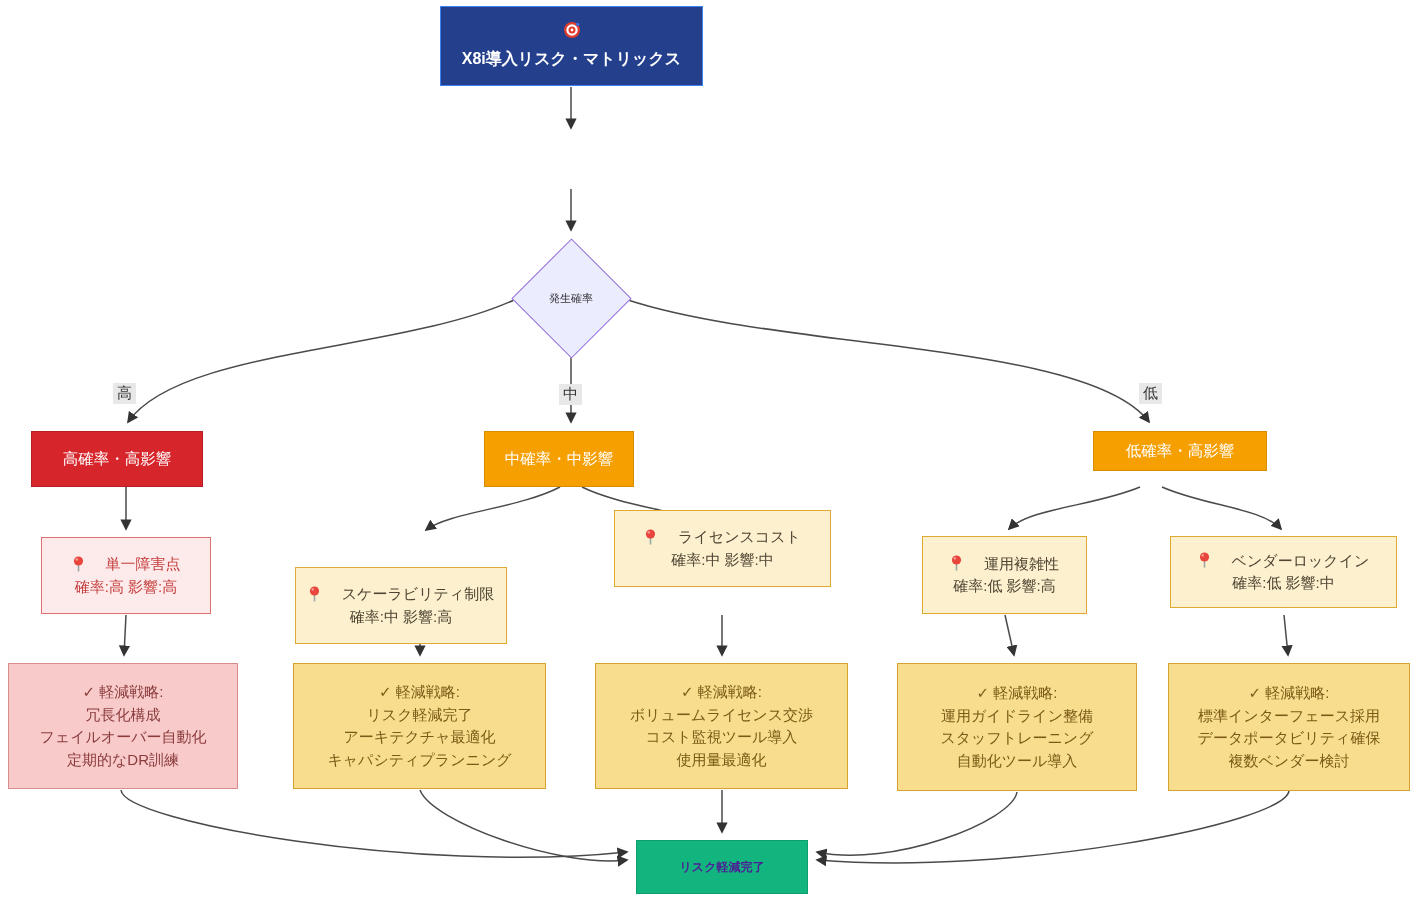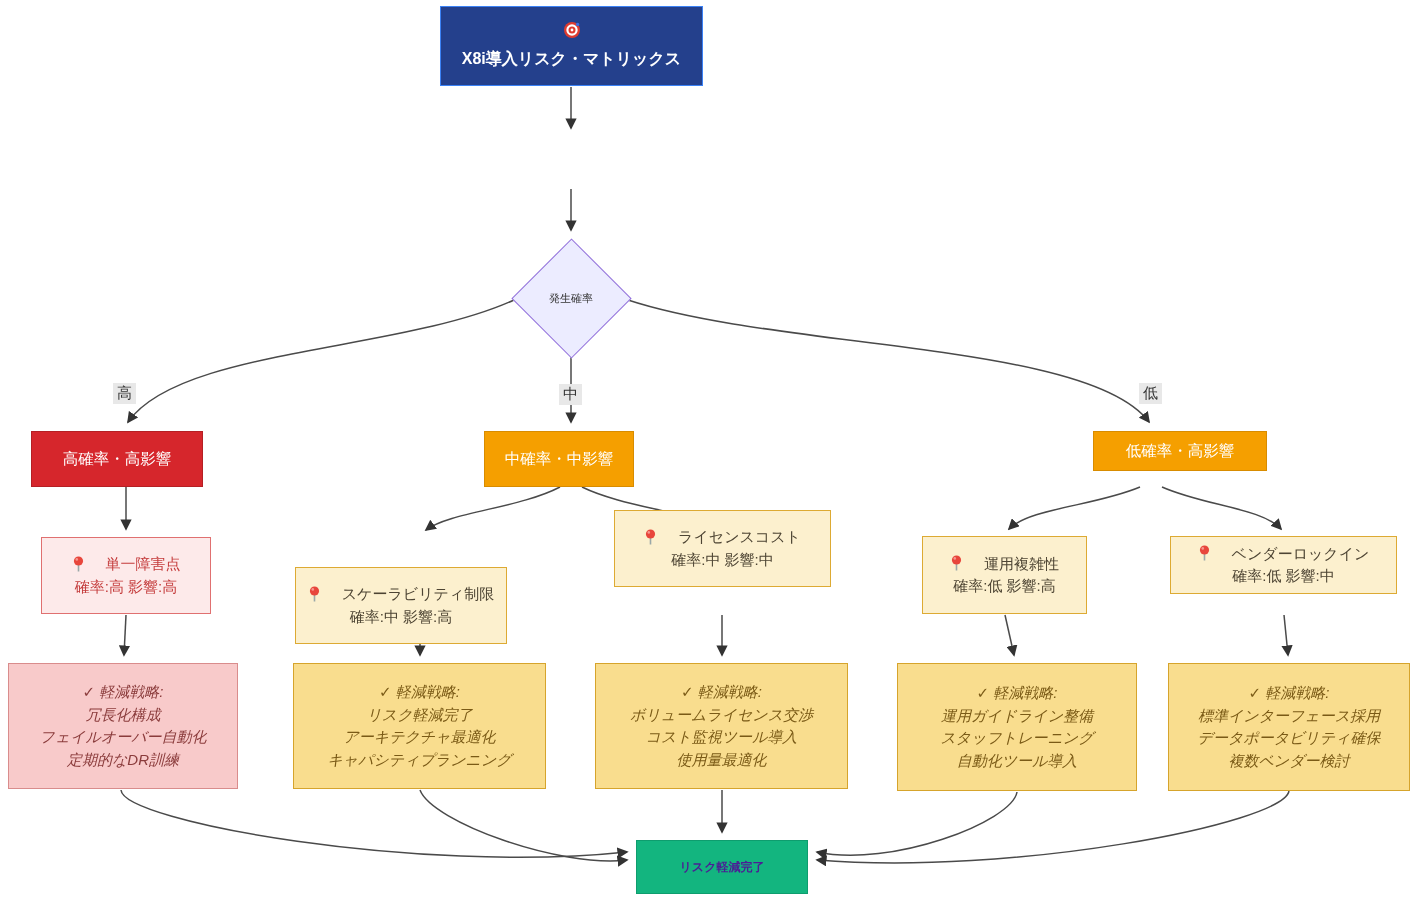--- a/index.html
+++ b/index.html
@@ -17,21 +17,21 @@
   .edge-label{position:absolute;background:#e8e8e8;color:#333;font-size:15px;padding:1px 4px;}
   .cat{color:#fff;font-size:15.5px;}
   .cat-red{background:#d6262c;border:1px solid #b51f24;}
   .cat-orange{background:#f59f00;border:1px solid #d88c00;}
   .risk-pink{background:#fdeaea;border:1px solid #e07070;color:#c43c3c;}
   .risk-yellow{background:#fcf0ce;border:1px solid #ddaa33;color:#4d4433;}
   .mit-pink{background:#f8caca;border:1px solid #d98c8c;color:#8a3b3b;}
   .mit-yellow{background:#f9dd8e;border:1px solid #d6a42c;color:#7a5a16;}
   .green-node{background:#13b57f;border:1px solid #0e9d6e;color:#4c1d95;font-weight:bold;font-size:12px;}
   .risk-head{display:flex;align-items:center;justify-content:center;gap:21px;}
-  .mit-line{display:block;font-style:italic;}
+  .mit-line{display:block;}
   .icon{display:inline-flex;align-items:center;}
 </style>
 </head>
 <body>
 
 <div class="canvas">
 
   <svg class="edges">
     <defs>
       <marker id="arrow" viewBox="0 0 10 10" refX="8.5" refY="5" markerWidth="7.5" markerHeight="7.5" orient="auto-start-reverse">
@@ -144,21 +144,21 @@
             <line x1="6.5" y1="9" x2="6.5" y2="15.5" stroke="#9aa8a8" stroke-width="1.6"></line>
             <circle cx="6.5" cy="5" r="4.6" fill="#e8463c"></circle>
             <circle cx="4.8" cy="3.4" r="1.3" fill="#f6978f"></circle>
           </svg>
       </span>
       <span>運用複雑性</span>
     </div>
     <div>確率:低 影響:高</div>
   </div>
 
-  <div class="node risk-yellow" style="left:1170px;top:536px;width:227px;height:58px;">
+  <div class="node risk-yellow" style="left:1170px;top:536px;width:227px;height:72px;">
     <div class="risk-head">
       <span class="icon">
         <svg width="13" height="17" viewBox="0 0 13 17">
             <line x1="6.5" y1="9" x2="6.5" y2="15.5" stroke="#9aa8a8" stroke-width="1.6"></line>
             <circle cx="6.5" cy="5" r="4.6" fill="#e8463c"></circle>
             <circle cx="4.8" cy="3.4" r="1.3" fill="#f6978f"></circle>
           </svg>
       </span>
       <span>ベンダーロックイン</span>
     </div>

